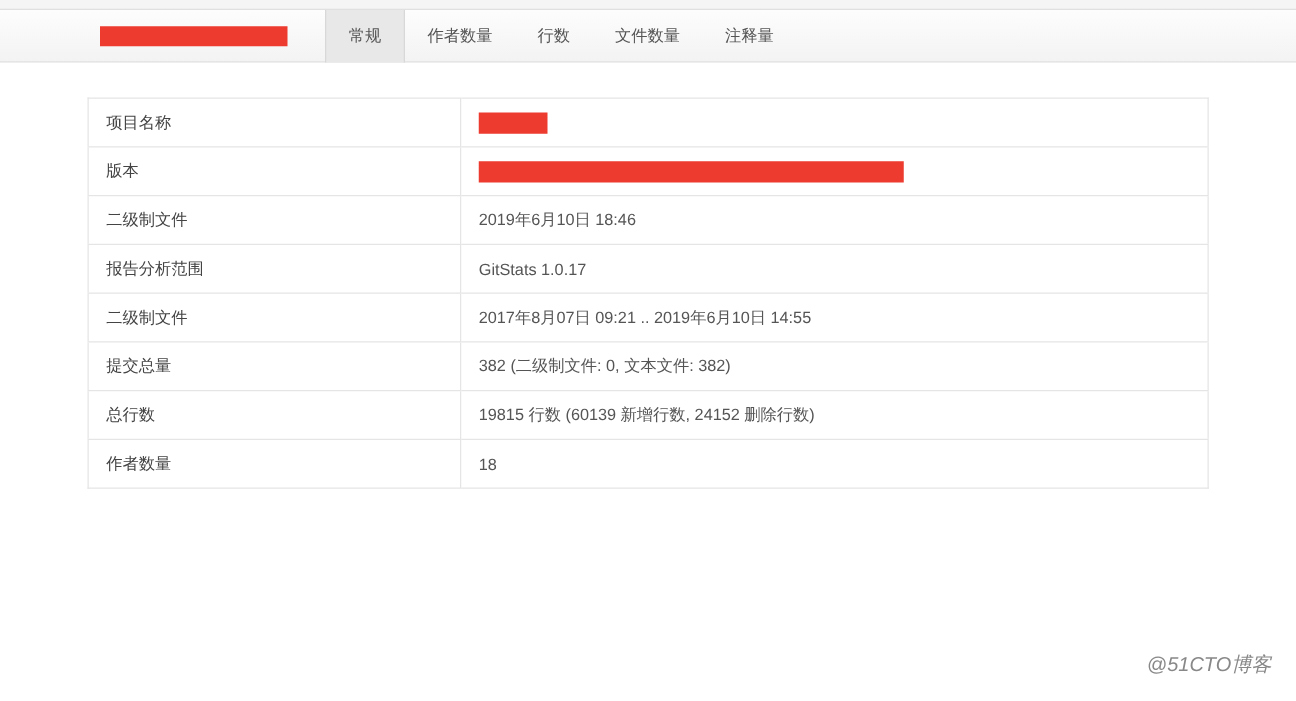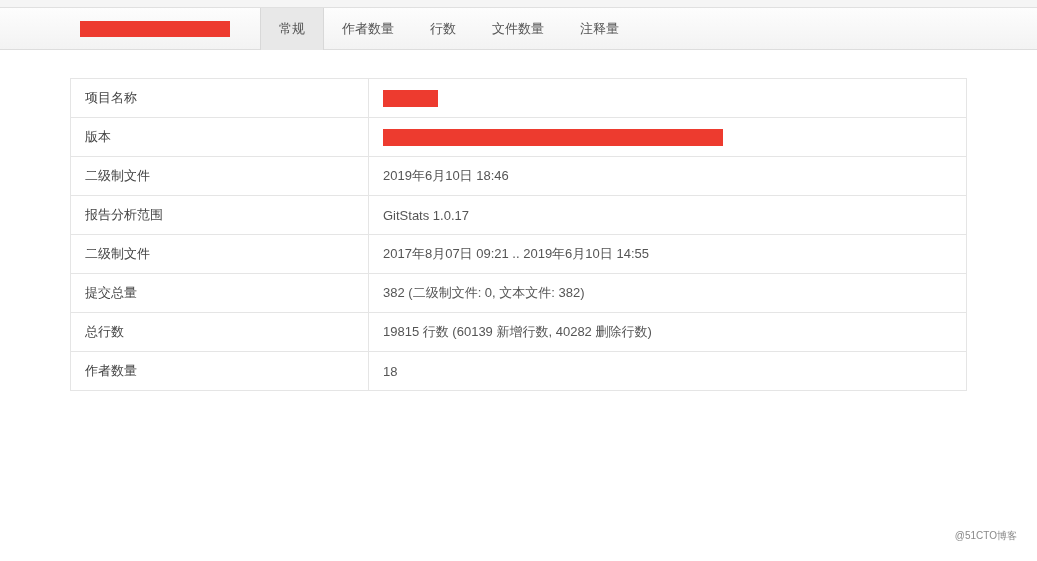--- a/index.html
+++ b/index.html
@@ -91,21 +91,22 @@
       width: 55px;
     }
     .redact-large {
       width: 340px;
     }
     .watermark {
       position: absolute;
       bottom: 18px;
       right: 20px;
       color: #888;
-      font-size: 10px;
+      font-size: 16px;
+      font-style: italic;
     }
   </style>
 </head>
 <body>
 
 <div class="browser-bar"></div>
 
 <div class="nav-tabs">
   <div class="nav-title">
     <span class="redact"></span>
@@ -139,21 +140,21 @@
     <tr>
       <td class="label">二级制文件</td>
       <td class="value">2017年8月07日 09:21 .. 2019年6月10日 14:55</td>
     </tr>
     <tr>
       <td class="label">提交总量</td>
       <td class="value">382 (二级制文件: 0, 文本文件: 382)</td>
     </tr>
     <tr>
       <td class="label">总行数</td>
-      <td class="value">19815 行数 (60139 新增行数, 40282 删除行数)</td>
+      <td class="value">19815 行数 (60139 新增行数, 24152 删除行数)</td>
     </tr>
     <tr>
       <td class="label">作者数量</td>
       <td class="value">18</td>
     </tr>
   </tbody>
     </table>
 </div>
 
 <div class="watermark">@51CTO博客</div>

